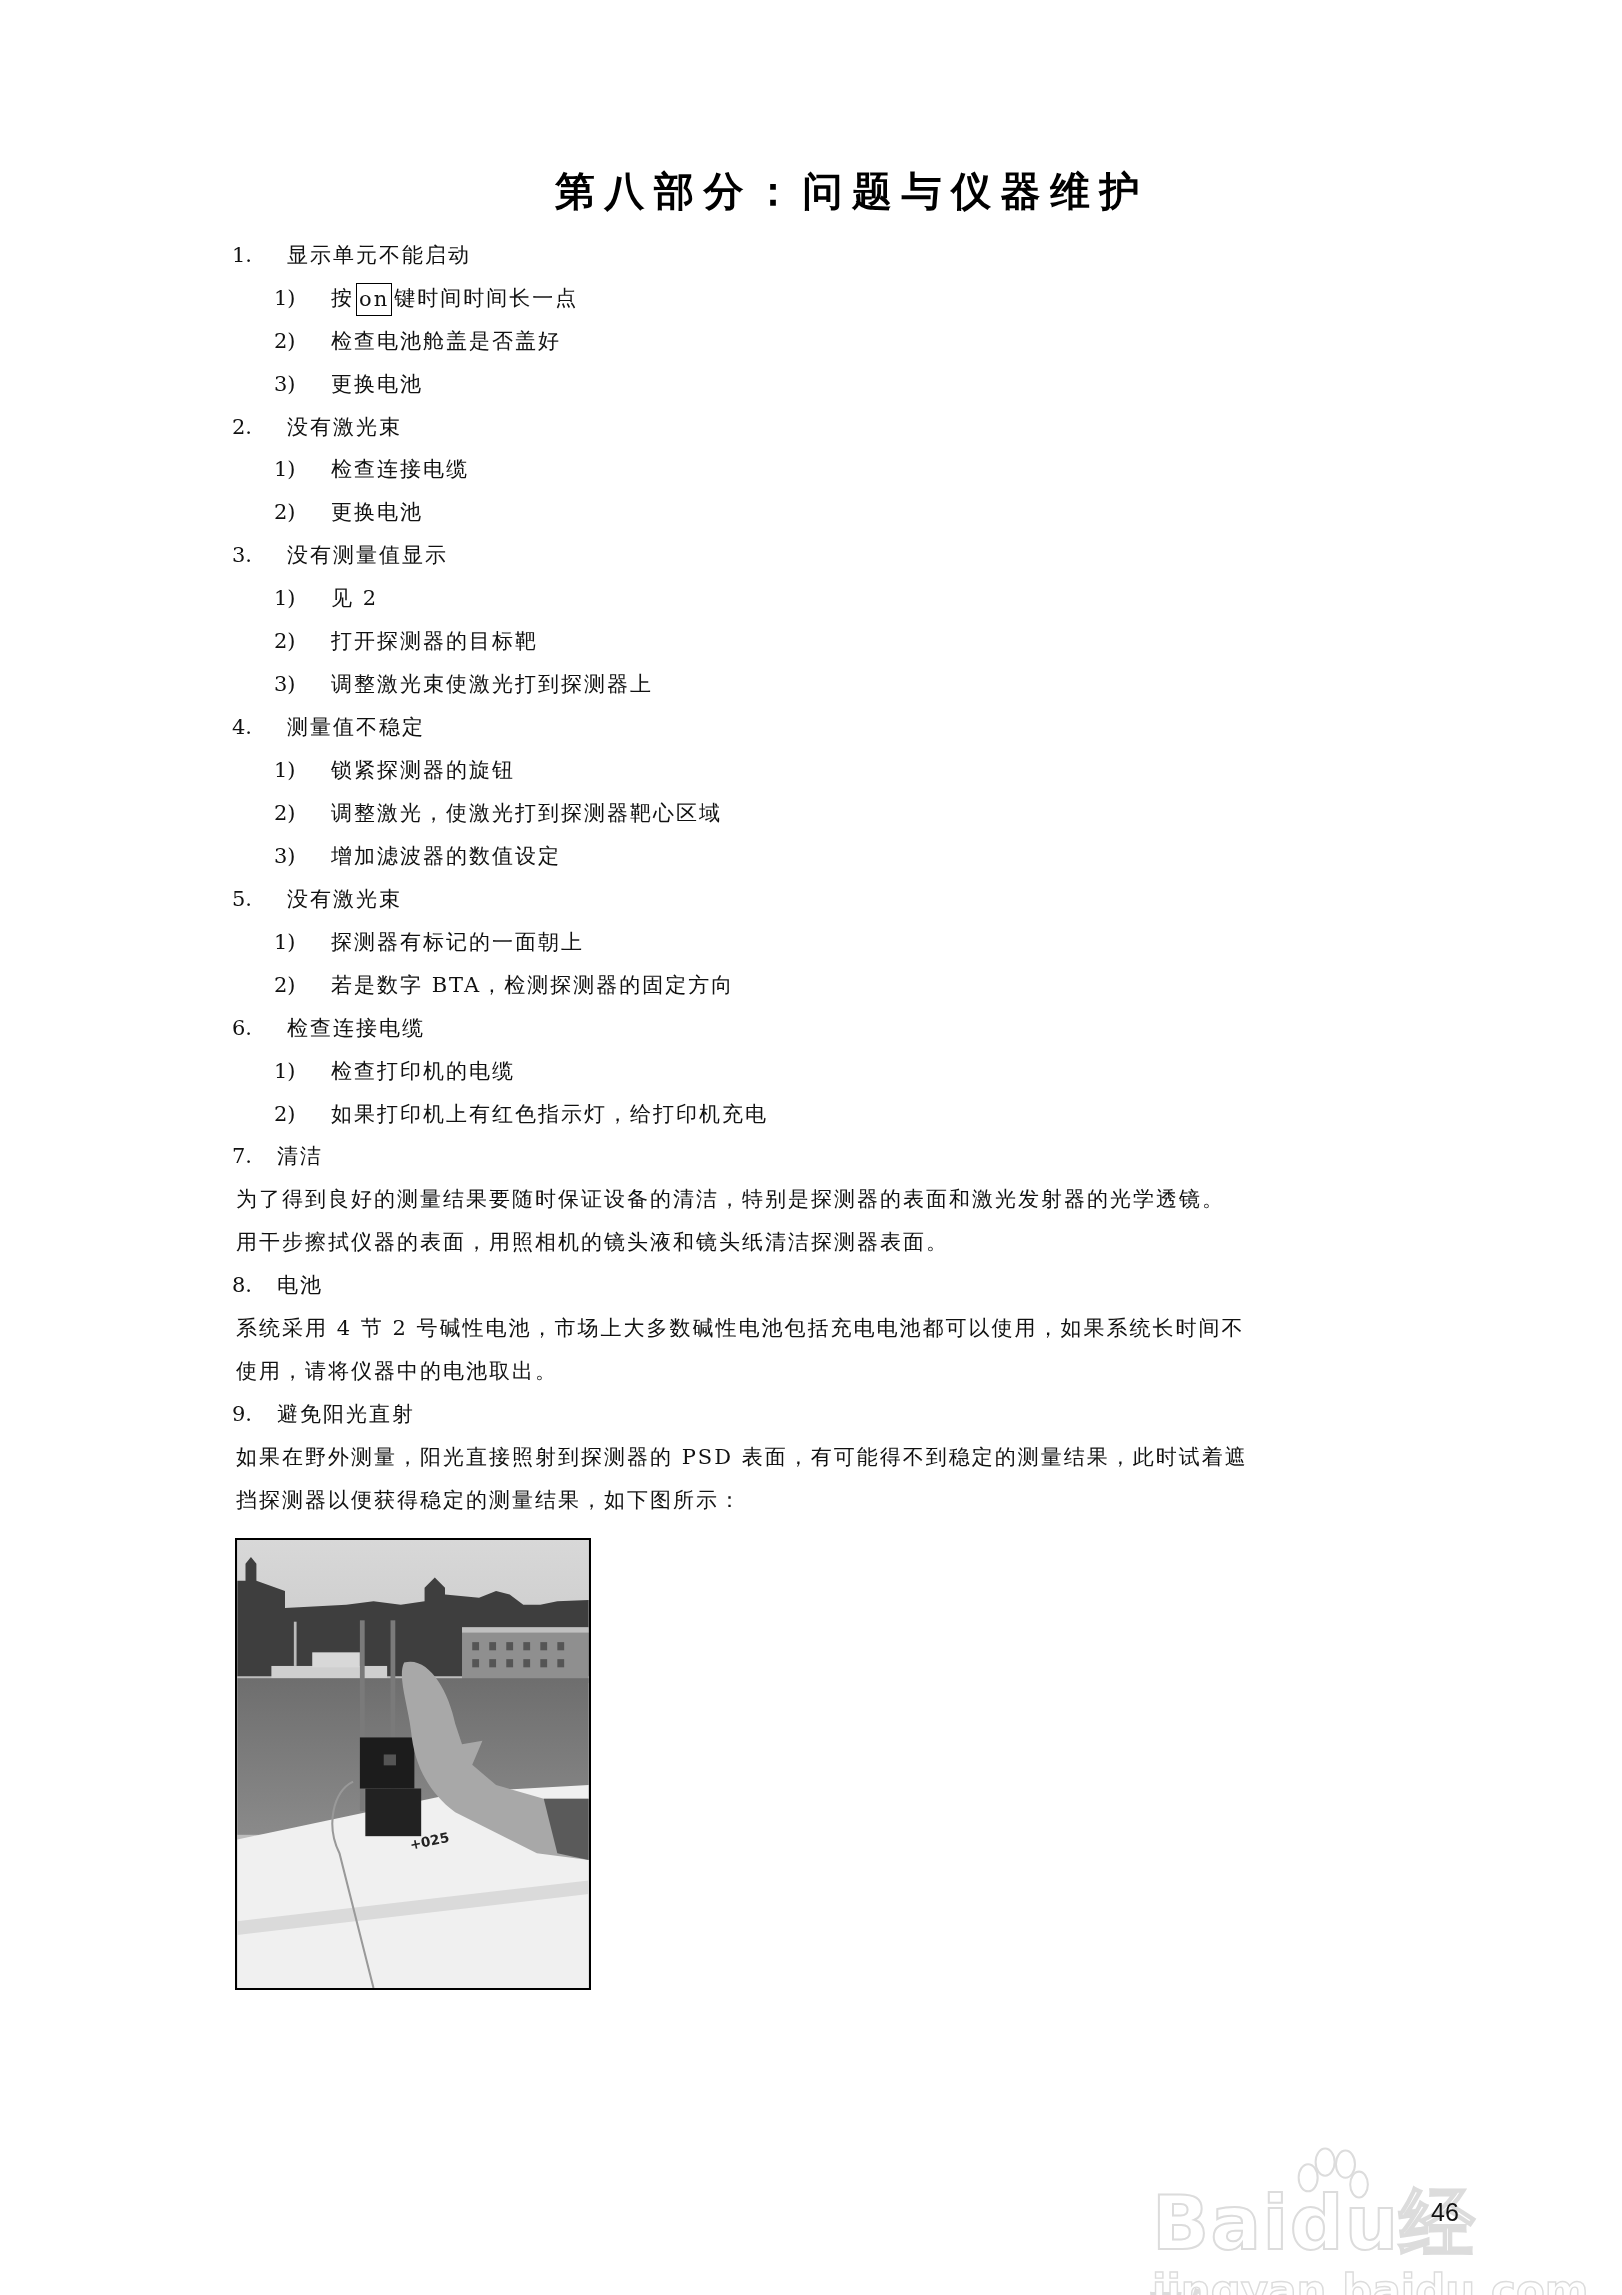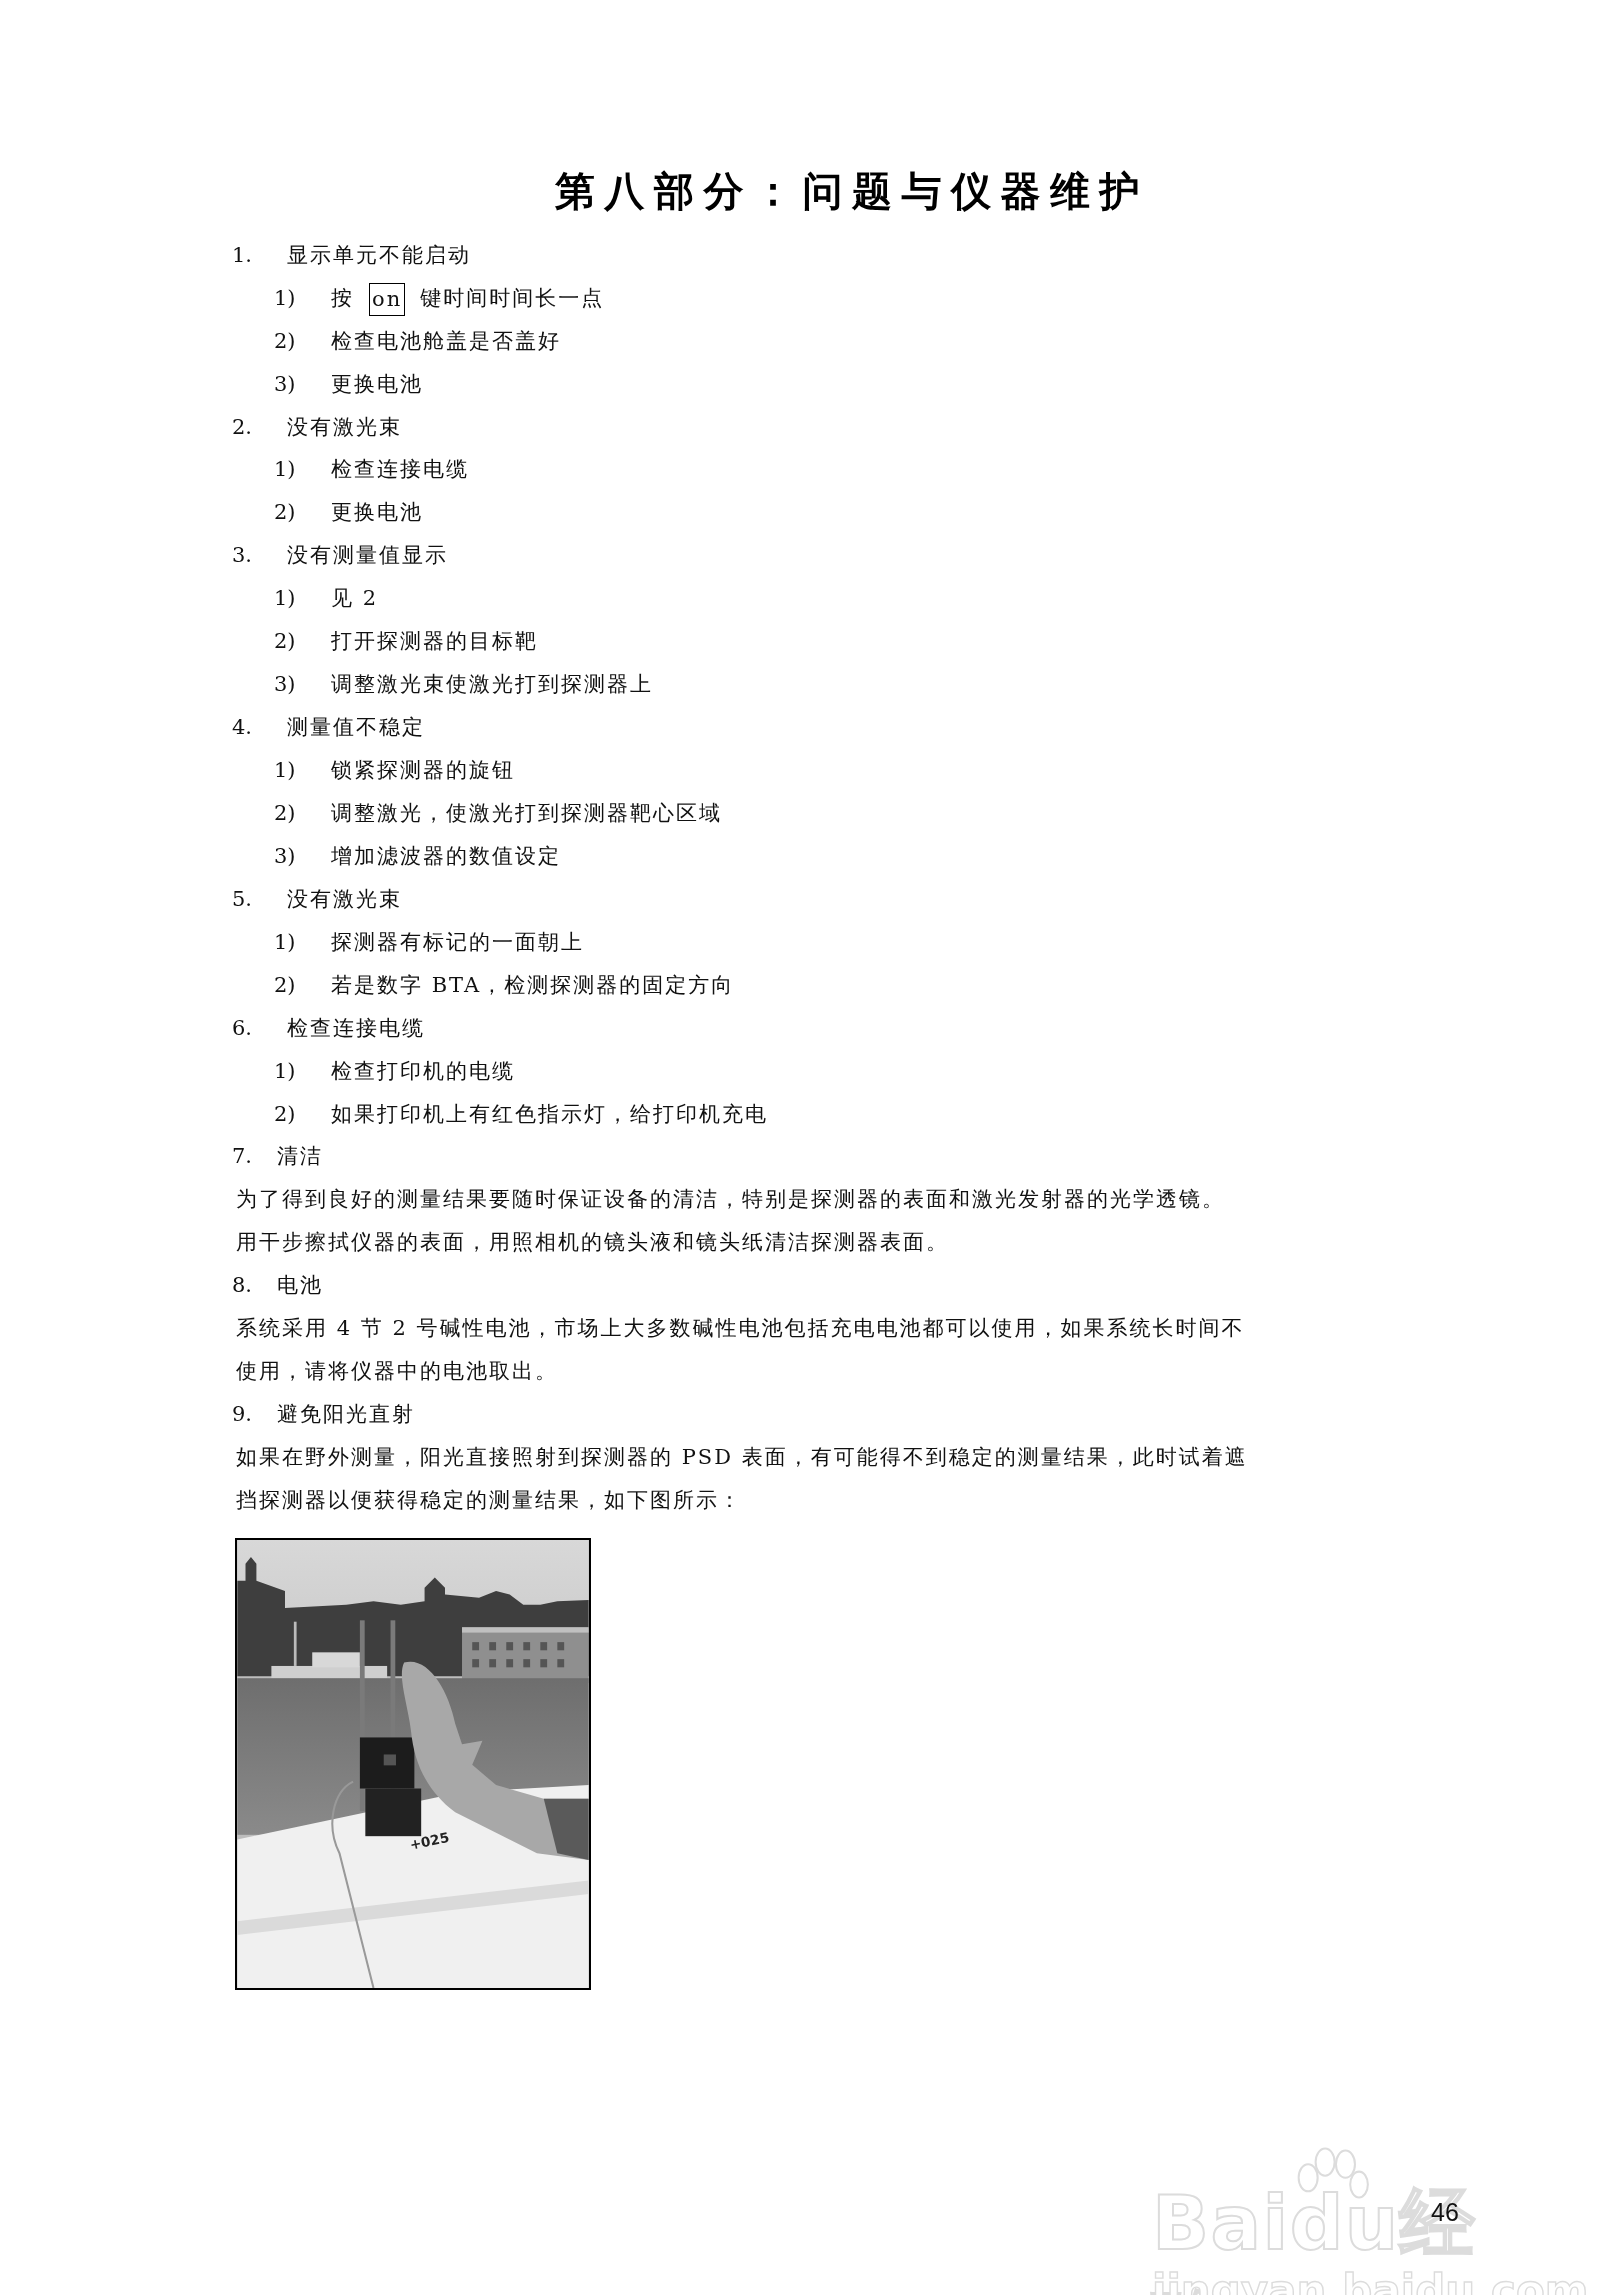--- a/index.html
+++ b/index.html
@@ -7,21 +7,21 @@
          font-family:"DejaVu Serif","Liberation Serif",serif; color:#111; }
   .title { position:absolute; left:0; width:1704px; top:167px; text-align:center;
            font-family:"DejaVu Sans","Liberation Sans",sans-serif; font-weight:bold;
            font-size:40px; letter-spacing:9.5px; line-height:49px; color:#000; }
   .line { position:absolute; height:43px; line-height:43px; font-size:21px; white-space:nowrap; letter-spacing:2px; }
   .lvl1 { left:232px; }
   .lvl2 { left:274px; }
   .para { left:236px; width:1261px; }
   .num { display:inline-block; width:55px; letter-spacing:0; }
   .sub .num { width:57px; }
-  .keybox { display:inline-block; border:1.4px solid #000; padding:0 2px; line-height:30px; height:31px; vertical-align:middle; margin:0 15px; }
+  .keybox { display:inline-block; border:1.4px solid #000; padding:0 2px; line-height:30px; height:31px; vertical-align:middle; margin:0 2px; }
   .photo { position:absolute; left:235px; top:1538px; width:352px; height:448px; border:2px solid #000; overflow:hidden; background:#bdbdbd; }
   .pagenum { position:absolute; left:1431px; top:2198px; font-size:25px; font-family:Liberation Sans, sans-serif; }
   .wm { position:absolute; left:1152px; top:2147px; width:382px; height:204px; color:#fff; pointer-events:none; }
   .wm-brand { position:absolute; left:0; top:27px; font-family:"DejaVu Sans",sans-serif; font-weight:bold; font-size:75px;
               color:#fff; -webkit-text-stroke:2px #dcdcdc; letter-spacing:1.4px; }
   .wm-url { position:absolute; left:0; top:119px; font-family:"DejaVu Sans",sans-serif; font-weight:bold; font-size:42px;
             color:#fff; -webkit-text-stroke:1.4px #dcdcdc; }
 </style>
 </head>
 <body>

